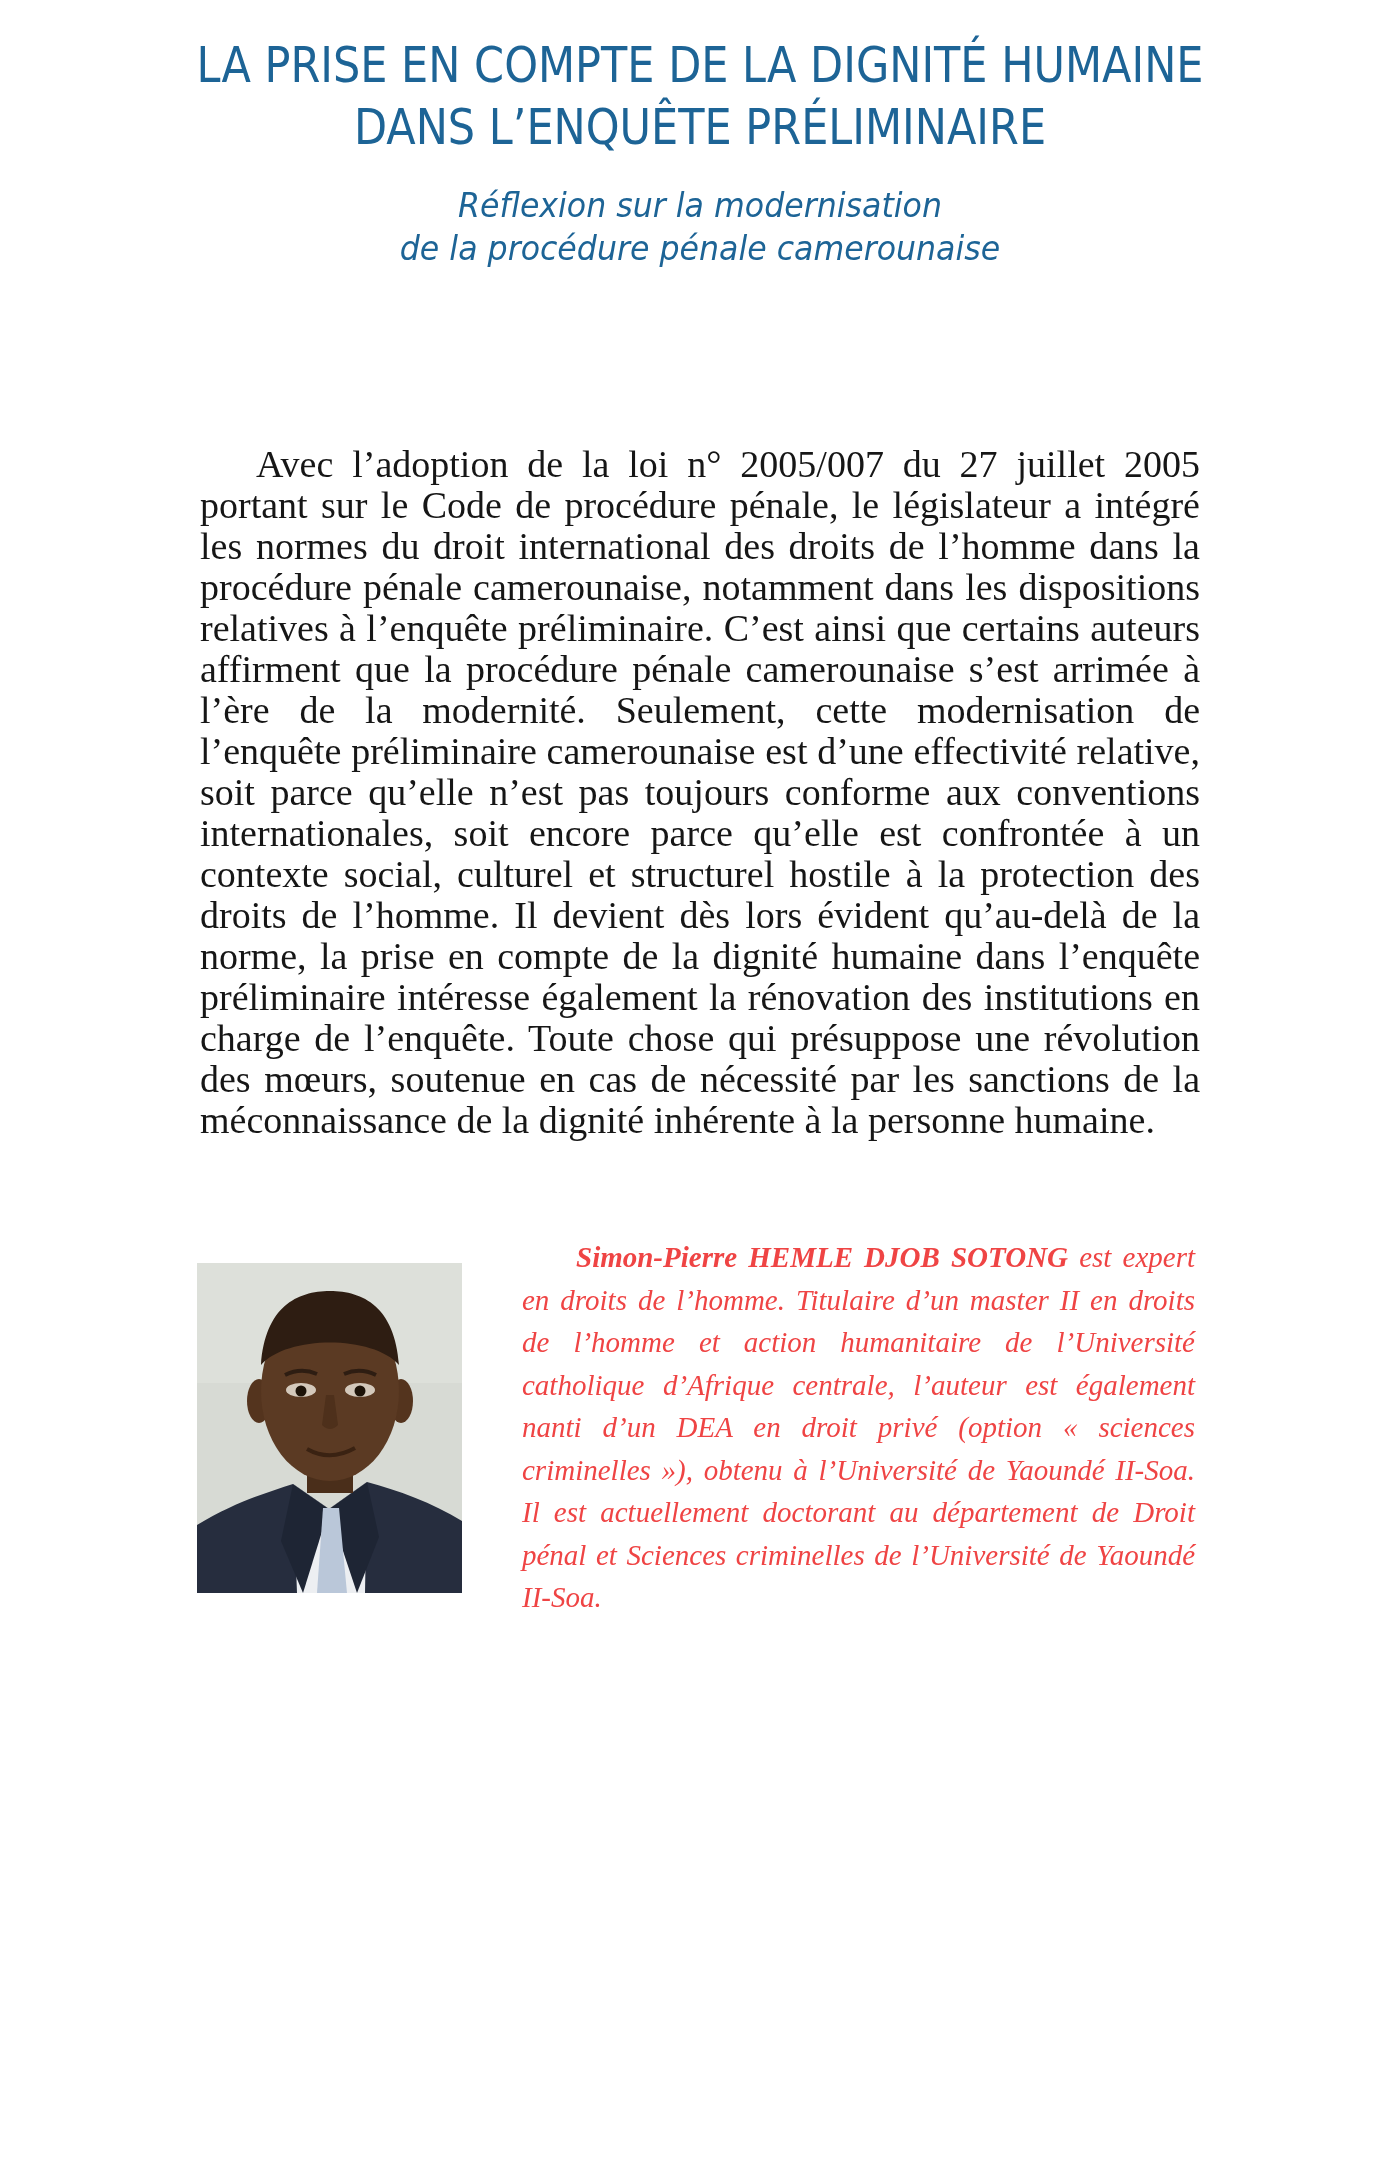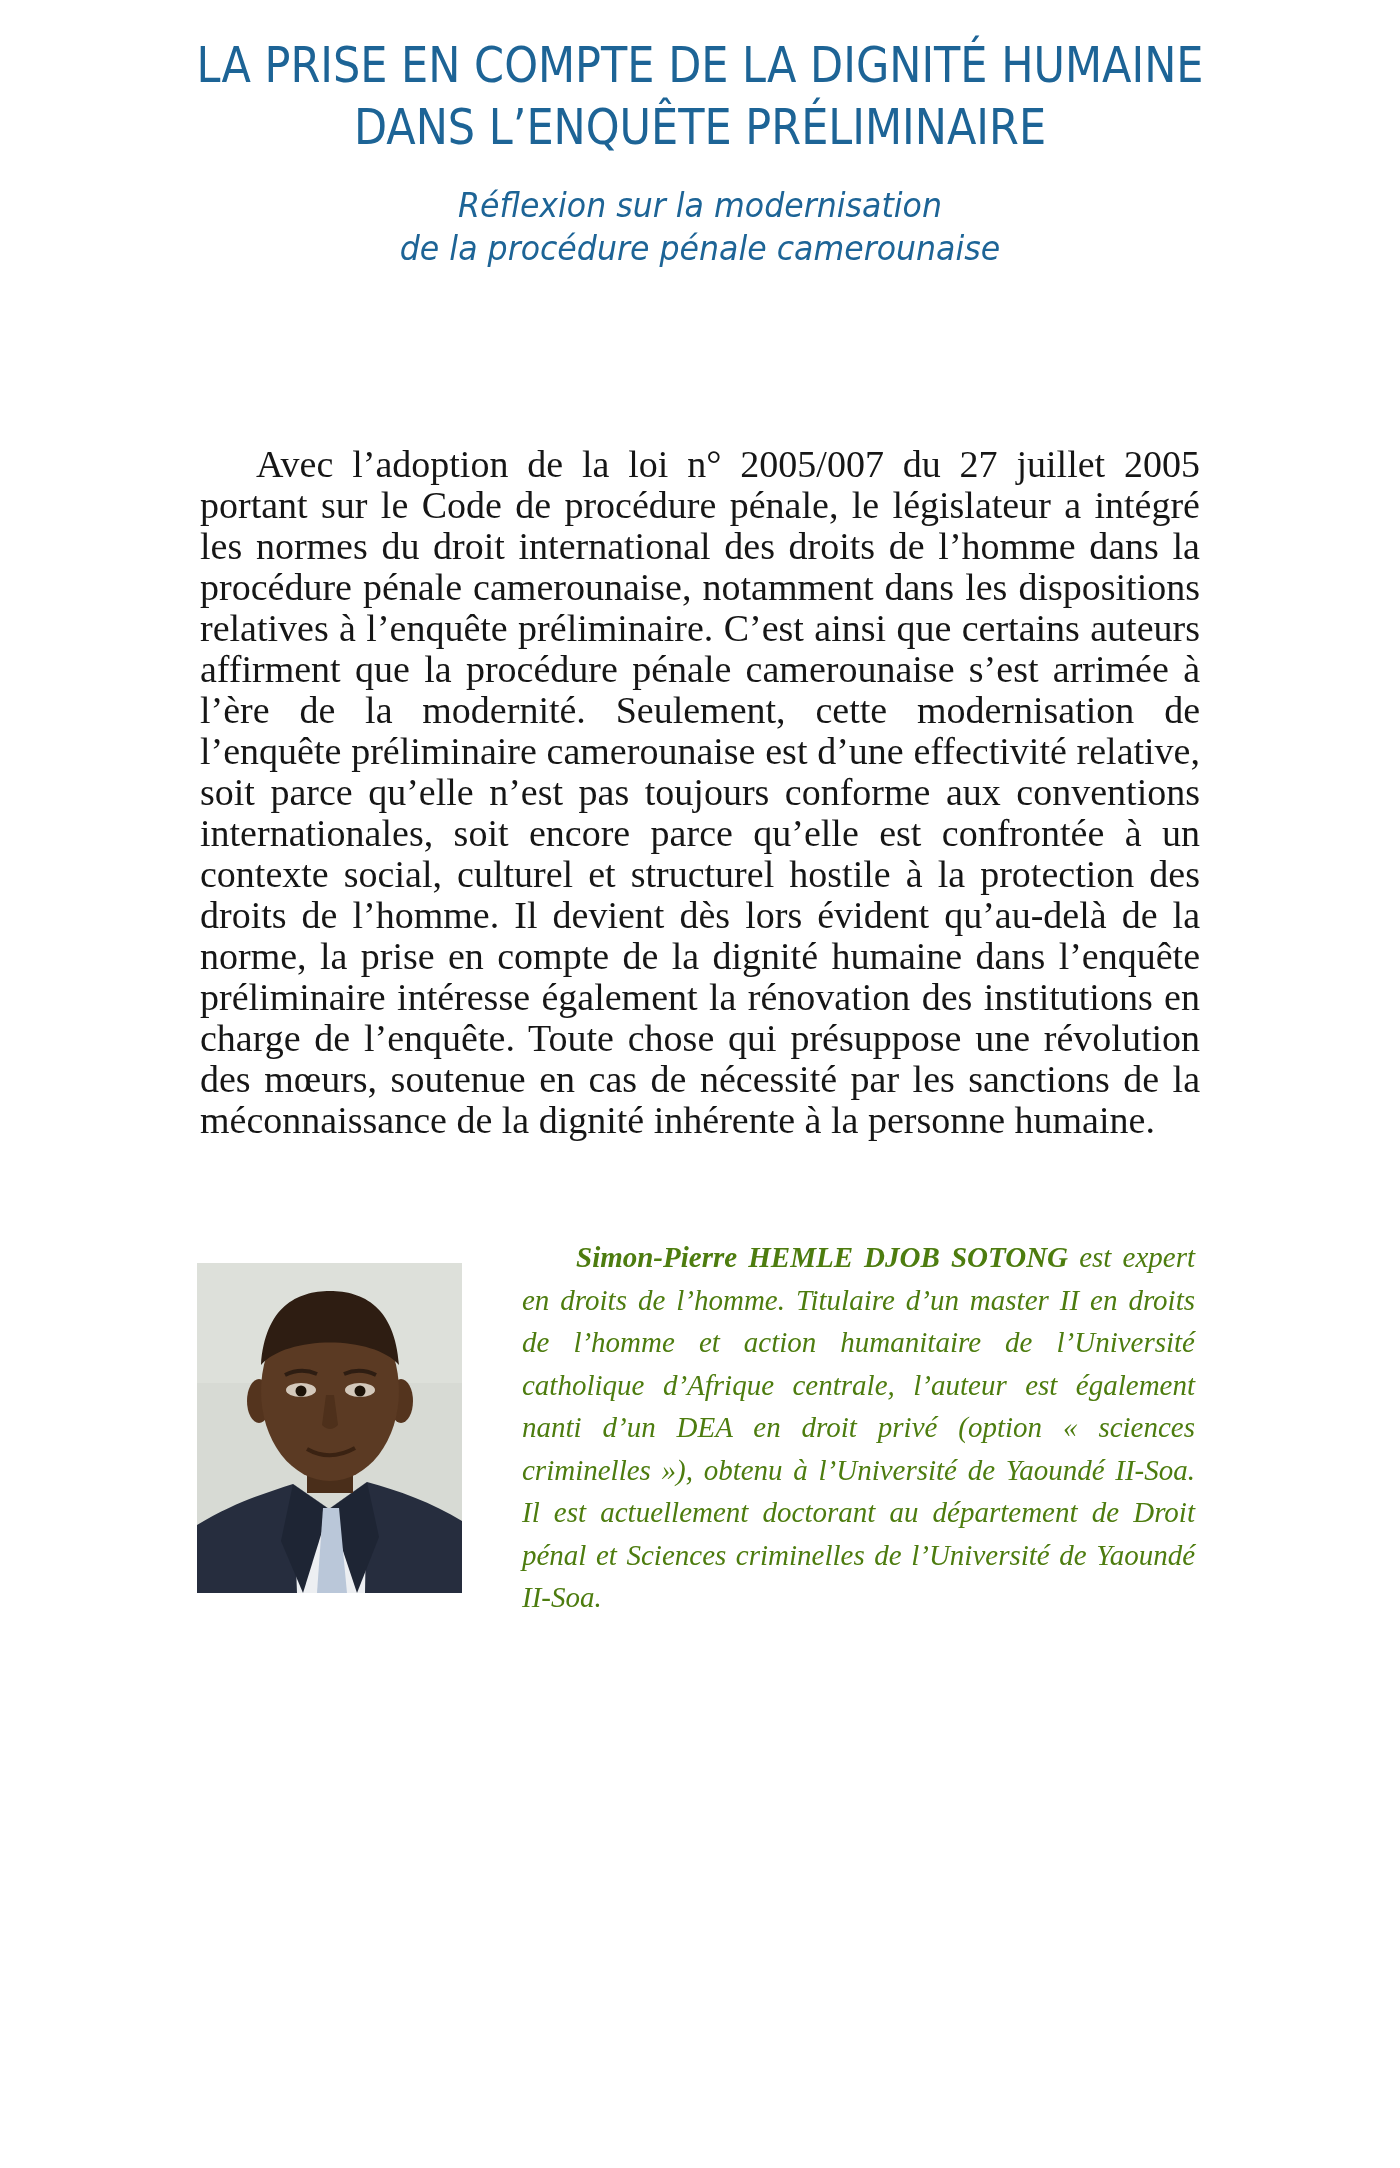--- a/index.html
+++ b/index.html
@@ -46,21 +46,21 @@
     width:265px;height:330px;
     display:block;
   }
   .bio{
     position:absolute;left:522px;top:1236px;width:673px;
     margin:0;
     font-style:italic;
     font-size:29px;line-height:42.5px;
     text-align:justify;
     text-indent:54px;
-    color:#4d7c0f;
+    color:#ef4444;
   }
   .author-name{font-weight:bold;}
   
   .barcode{
     position:absolute;left:197px;top:1937px;
     width:350px;height:138px;
   }
   .barcode-bars{
     position:absolute;left:38px;top:0;
     display:flex;align-items:flex-start;

